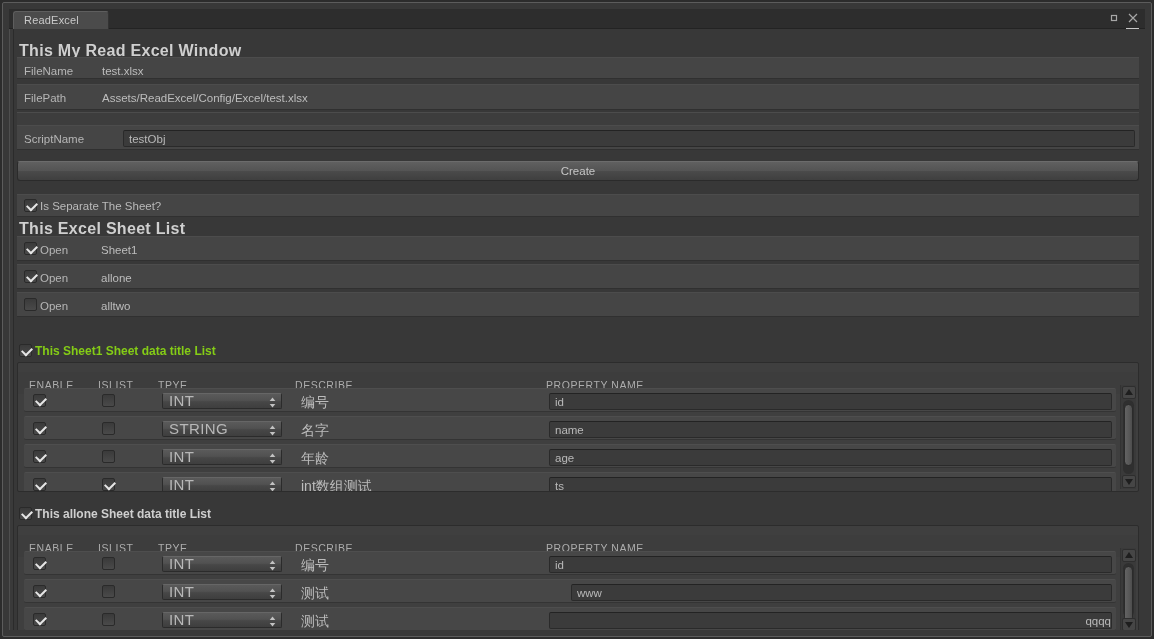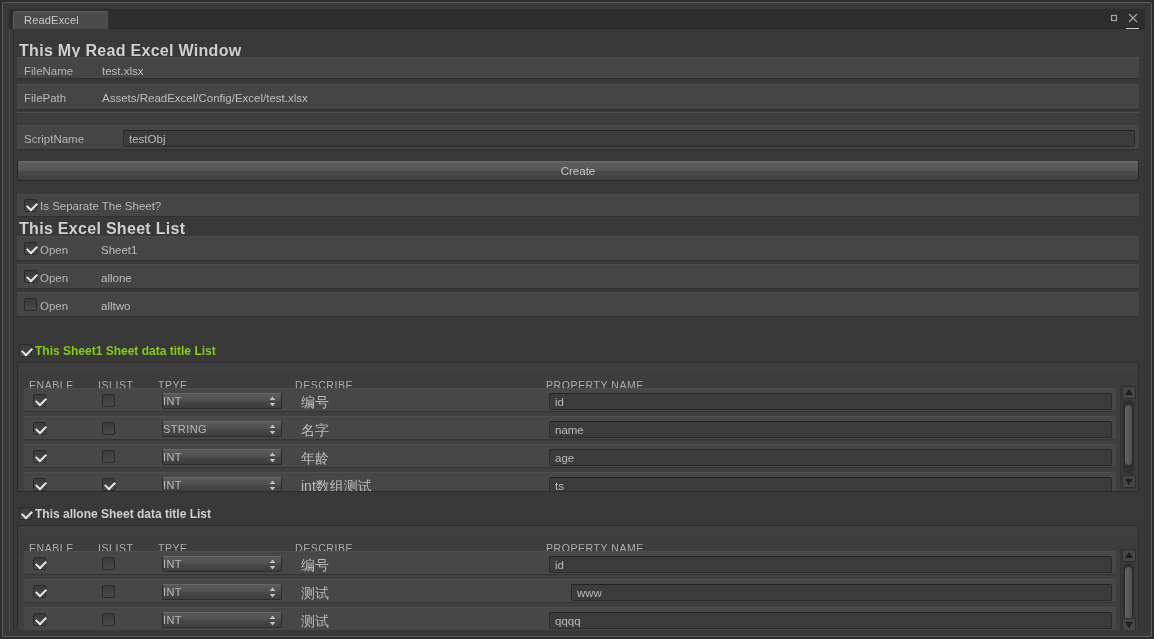--- a/index.html
+++ b/index.html
@@ -185,22 +185,23 @@
   }
 
   
   .enump {
     position: absolute;
     background: linear-gradient(to bottom,#5a5a5a 0%,#515151 45%,#474747 55%,#3e3e3e 100%);
     border: 1px solid #2b2b2b;
     border-top-color: #666;
     border-radius: 2px;
     color: #b8b8b8;
-    font-size: 11px;
+    font-size: 15px;
     line-height: 14px;
+    padding-left: 6px;
     letter-spacing: .4px;
     white-space: nowrap;
     cursor: pointer;
   }
   .enump .arrows {
     position: absolute; right: 5px; top: 2px;
     width: 7px; height: 11px;
   }
   .desc {
     position: absolute;
@@ -447,21 +448,21 @@
           <div class="trow" style="top:81px;">
             <span class="cb on" style="left:9px;top:5px;"></span>
             <span class="cb" style="left:78px;top:5px;"></span>
             <span class="enump" style="left:138px;top:4px;width:120px;height:16px;">INT<span class="arrows">
                 <svg viewBox="0 0 7 11" width="7" height="11">
                     <path d="M3.5 0.5 L6.3 4 L0.7 4 Z" fill="#c2c2c2"></path>
                     <path d="M3.5 10.5 L0.7 7 L6.3 7 Z" fill="#c2c2c2"></path>
                   </svg>
               </span></span>
             <span class="desc" style="left:277px;top:5px;">测试</span>
-            <span class="tfield" style="left:525px;right:4px;top:4px;height:17px;">qqqq</span>
+            <span class="tfield" style="left:525px;right:4px;top:4px;height:17px;text-align:right;">qqqq</span>
           </div>
 
           <div class="vsb">
             <div class="vsb-arrow up">
               <svg class="tri" viewBox="0 0 12 11" width="12" height="11">
                   <path d="M6 2 L10 8 L2 8 Z" fill="#1e1e1e"></path>
                 </svg>
             </div>
             <div class="vsb-track">
               <div class="vsb-thumb" style="top:3px;height:56px;"></div>

